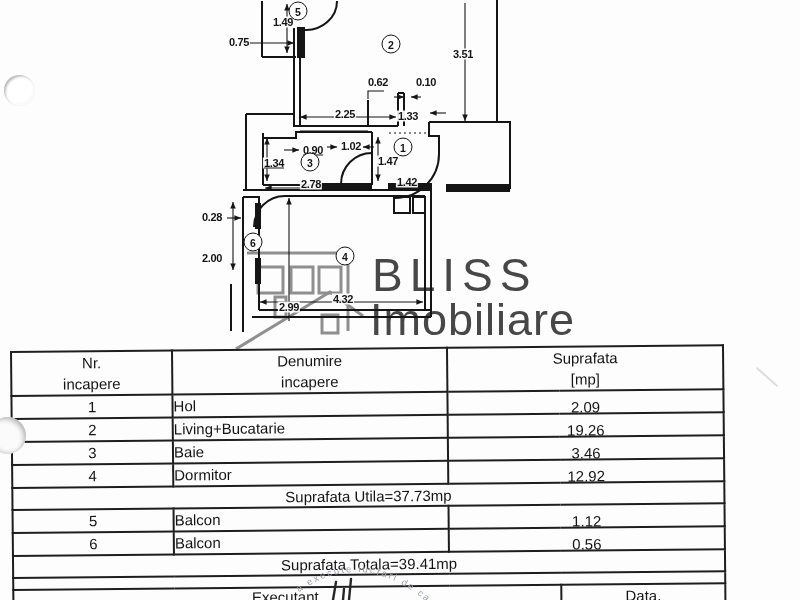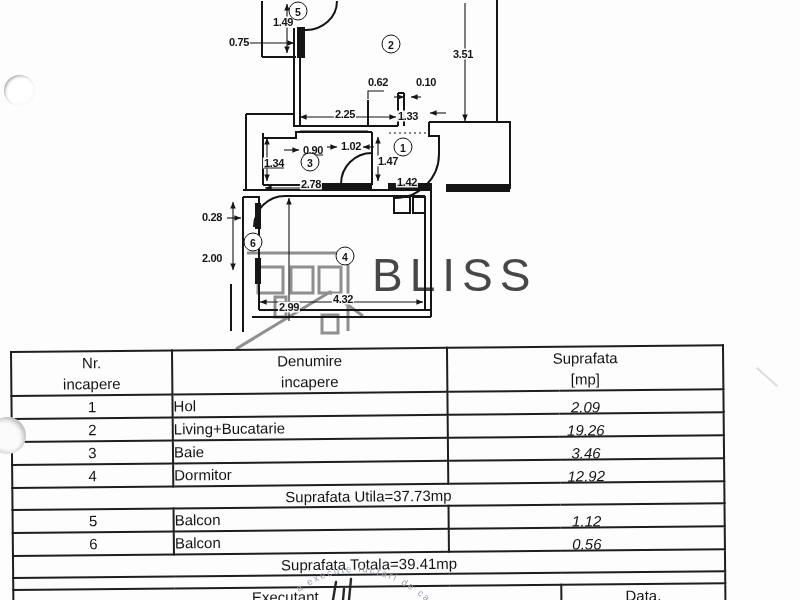--- a/index.html
+++ b/index.html
@@ -26,21 +26,21 @@
   
   .scan-table{position:absolute;left:10px;top:351px;z-index:5;
     transform:rotate(-0.55deg);transform-origin:0 0;}
   table.rooms{border-collapse:collapse;table-layout:fixed;width:712px;
     font:15px "Liberation Sans",sans-serif;color:#141414;}
   table.rooms td{border:2px solid #1e1e1e;padding:0;height:21px;overflow:visible;}
   td.hdr{height:46px;text-align:center;vertical-align:middle;line-height:21px;}
   td.c-nr{text-align:center;}
   td.c-name{padding-left:11px;}
   td.c-area{text-align:center;}
-  td.c-area span{position:relative;top:5px;display:inline-block;font-style:italic;}
+  td.c-area span{position:relative;top:5px;display:inline-block;}
   tr.merged td{text-align:center;height:20px;}
   tr.gap td{height:10px;}
   td.f-left{text-align:center;height:25px;vertical-align:top;padding-top:2px;}
   td.f-right{text-align:center;height:25px;vertical-align:middle;}
   
   .punch{position:absolute;border-radius:50%;z-index:7;}
   .punch-top{left:4px;top:75px;width:31px;height:31px;
     background:radial-gradient(circle at 45% 45%, #fff 55%, #f4f4f4 78%, #e6e6e6 100%);
     box-shadow:inset 2px 2px 3px -1px #a8a8a8;}
   .punch-mid{left:-11px;top:417px;width:37px;height:37px;background:#fbfbfb;
@@ -48,20 +48,21 @@
   .smudge{position:absolute;left:753px;top:376px;width:28px;height:2px;background:#dcdcdc;
     transform:rotate(42deg);z-index:2;}
   #stamp-svg{position:absolute;left:0;top:0;z-index:8;pointer-events:none;}
 </style>
 </head>
 <body>
 
 <div class="page">
 
   <div class="wm-text wm-bliss">BLISS</div>
+  <div class="wm-text wm-imob">Imobiliare</div>
 
   <svg id="plan-svg" width="800" height="360" viewBox="0 0 800 360">
     <defs>
       <marker id="aE" orient="auto" markerWidth="7" markerHeight="6" refX="6" refY="2.5">
         <path d="M0,0 L6,2.5 L0,5 Z" fill="#151515"></path>
       </marker>
       <marker id="aS" orient="auto-start-reverse" markerWidth="7" markerHeight="6" refX="6" refY="2.5">
         <path d="M0,0 L6,2.5 L0,5 Z" fill="#151515"></path>
       </marker>
     </defs>

